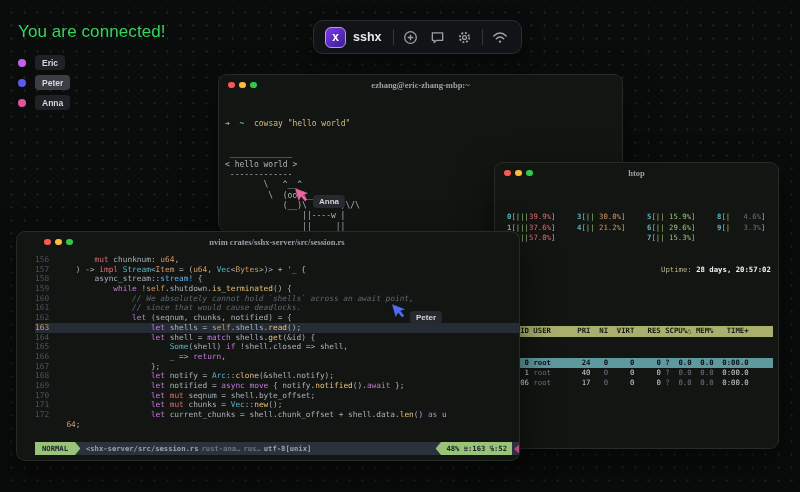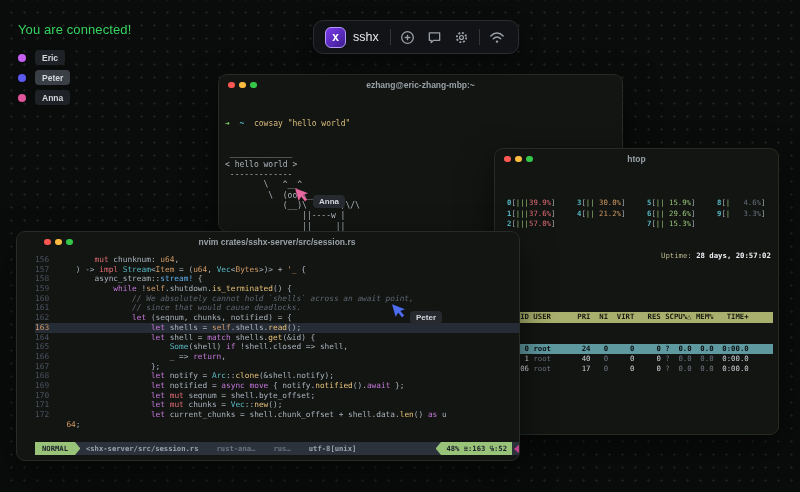--- a/index.html
+++ b/index.html
@@ -5,47 +5,47 @@
   * { margin:0; padding:0; box-sizing:border-box; }
   html,body { background:#0a0c0b; }
   #stage { position:relative; width:800px; height:492px; overflow:hidden;
     background:#0a0c0b;
     background-image: radial-gradient(circle, #1c201c 1px, rgba(0,0,0,0) 1.3px);
     background-size: 13px 13px; background-position: 5px 6px;
     font-family:"Liberation Sans", sans-serif; }
 
   
   #panel { position:absolute; left:18px; top:22px; z-index:6; }
-  #conn-status { color:#35d45f; font-size:13px; font-weight:500; letter-spacing:.1px; }
+  #conn-status { color:#35d45f; font-size:17px; font-weight:500; letter-spacing:.1px; }
   #user-list { margin-top:13px; display:flex; flex-direction:column; gap:5px; }
   .urow { display:flex; align-items:center; gap:9px; height:15px; }
   .udot { width:8px; height:8px; border-radius:50%; }
   .ubadge { background:#1e2126; color:#d3d7dc; font-size:8.5px; font-weight:600;
     padding:2.5px 7px; border-radius:4px; }
   .ubadge.active { background:#3a3e45; }
 
   
   #toolbar { position:absolute; left:313px; top:20px; height:34px; z-index:6;
     display:flex; align-items:center; gap:7px; padding:0 11px;
     background:#121316; border:1px solid #2b2d31; border-radius:10px;
     box-shadow:0 6px 18px rgba(0,0,0,.45); }
   #logo { width:21px; height:21px; border-radius:6px;
     background:linear-gradient(140deg,#7c3aed,#3b1d8f);
     border:1.5px solid #b49bf5; color:#fff; font-size:12px; font-weight:700;
     display:flex; align-items:center; justify-content:center; line-height:1; }
-  #app-name { color:#e8e8ea; font-size:12.5px; font-weight:400; margin-right:4px; }
+  #app-name { color:#e8e8ea; font-size:12.5px; font-weight:700; margin-right:4px; }
   .tb-sep { width:1px; height:16px; background:#33363b; }
   .tb-btn { width:20px; height:20px; display:flex; align-items:center; justify-content:center;
     border-radius:5px; }
   .tb-btn svg { display:block; }
 
   
   .window { position:absolute; background:#121511; border:1px solid #262b26;
     border-radius:9px; box-shadow:0 14px 34px rgba(0,0,0,.55); overflow:hidden; }
-  .titlebar { position:relative; height:20px; display:flex; align-items:center; }
+  .titlebar { position:relative; height:20px; display:flex; align-items:center;font-family:Liberation Serif, serif; }
   .dots { display:flex; gap:4.5px; margin-left:9px; }
   .tdot { width:6.5px; height:6.5px; border-radius:50%; }
   .tdot.r{ background:#fc5753; } .tdot.y{ background:#fdbc40; } .tdot.g{ background:#34c749; }
   .wtitle { position:absolute; left:0; right:0; top:0; height:20px; line-height:21px;
     text-align:center; color:#99a1a8; font-size:8.5px; font-weight:700; }
 
   .mono { font-family:"DejaVu Sans Mono","DejaVu Sans",monospace; }
 
   
   #term1 { left:218px; top:74px; width:405px; height:158px; z-index:1; }
@@ -67,32 +67,32 @@
   .c-t{color:#a9b1bd} .c-kw{color:#e06c75} .c-k{color:#c678dd} .c-ty{color:#56b6c2}
   .c-tn{color:#d19a66} .c-fn{color:#e5c07b} .c-mc{color:#61afef}
   .c-cm{color:#5f6672; font-style:italic}
 
   #statusbar { display:flex; align-items:stretch; height:13px; margin-top:8px;
     font-size:7.2px; font-weight:700; line-height:13px; white-space:pre;
     background:#2c323c; }
   .seg-mode { background:#98c379; color:#20252d; padding:0 7px; }
   .arr-l { width:0; border-top:6.5px solid transparent; border-bottom:6.5px solid transparent;
     border-left:5px solid #98c379; }
-  .seg-mid { flex:1; color:#9aa2ae; padding-left:6px; display:flex; gap:18px; }
+  .seg-mid { flex:1; color:#9aa2ae; padding-left:6px; display:flex; gap:3px; }
   .lsp { color:#6a7280; }
   .enc { color:#9aa2ae; }
   .arr-r { width:0; border-top:6.5px solid transparent; border-bottom:6.5px solid transparent;
     border-right:5px solid #98c379; }
   .seg-pos { background:#98c379; color:#20252d; padding:0 5px; display:flex; align-items:center; }
   .mag-wedge { width:0; align-self:center;
     border-top:5.5px solid transparent; border-bottom:5.5px solid transparent;
     border-right:6px solid #c2418d; margin-left:2px; margin-right:-1px; }
 
   
-  #htop { left:494px; top:148px; width:285px; height:287px; z-index:2; }
+  #htop { left:494px; top:162px; width:285px; height:287px; z-index:2; }
   #htop-body { padding:8px 6px 0 12px; font-size:7.3px; line-height:10.5px; white-space:pre; }
   .cpurow { display:flex; }
   .cpucell { display:inline-block; width:70px; flex:none; }
   .c-cid{color:#56b6c2; font-weight:700} .c-brk{color:#aab2ba}
   .c-bars{color:#98c379} .c-barsr{color:#e06c75}
   .c-pH{color:#e06c75} .c-pM{color:#d19a66} .c-pL{color:#98c379} .c-pZ{color:#68707c}
   .c-lb{color:#b8b48b} .c-w{color:#ced3da} .c-g{color:#6e7681} .c-y{color:#cbcb7a}
   .c-b{color:#eef1f5; font-weight:700}
   .hrow { display:flex; }
   .meterbox { width:130px; flex:none; }

